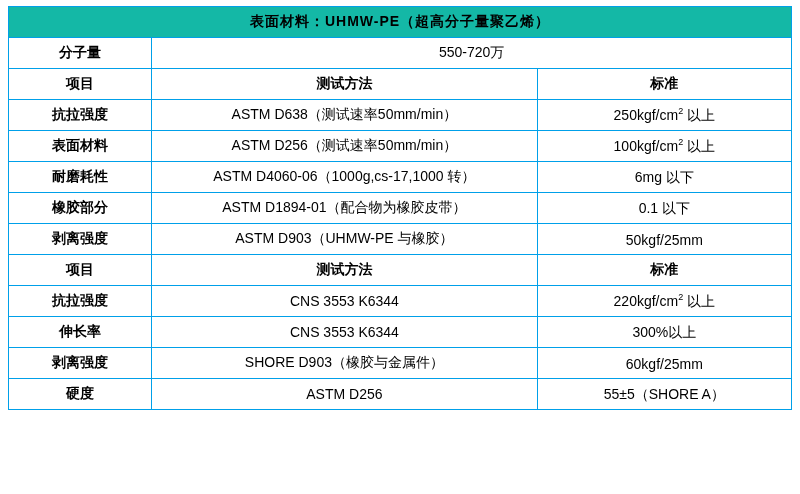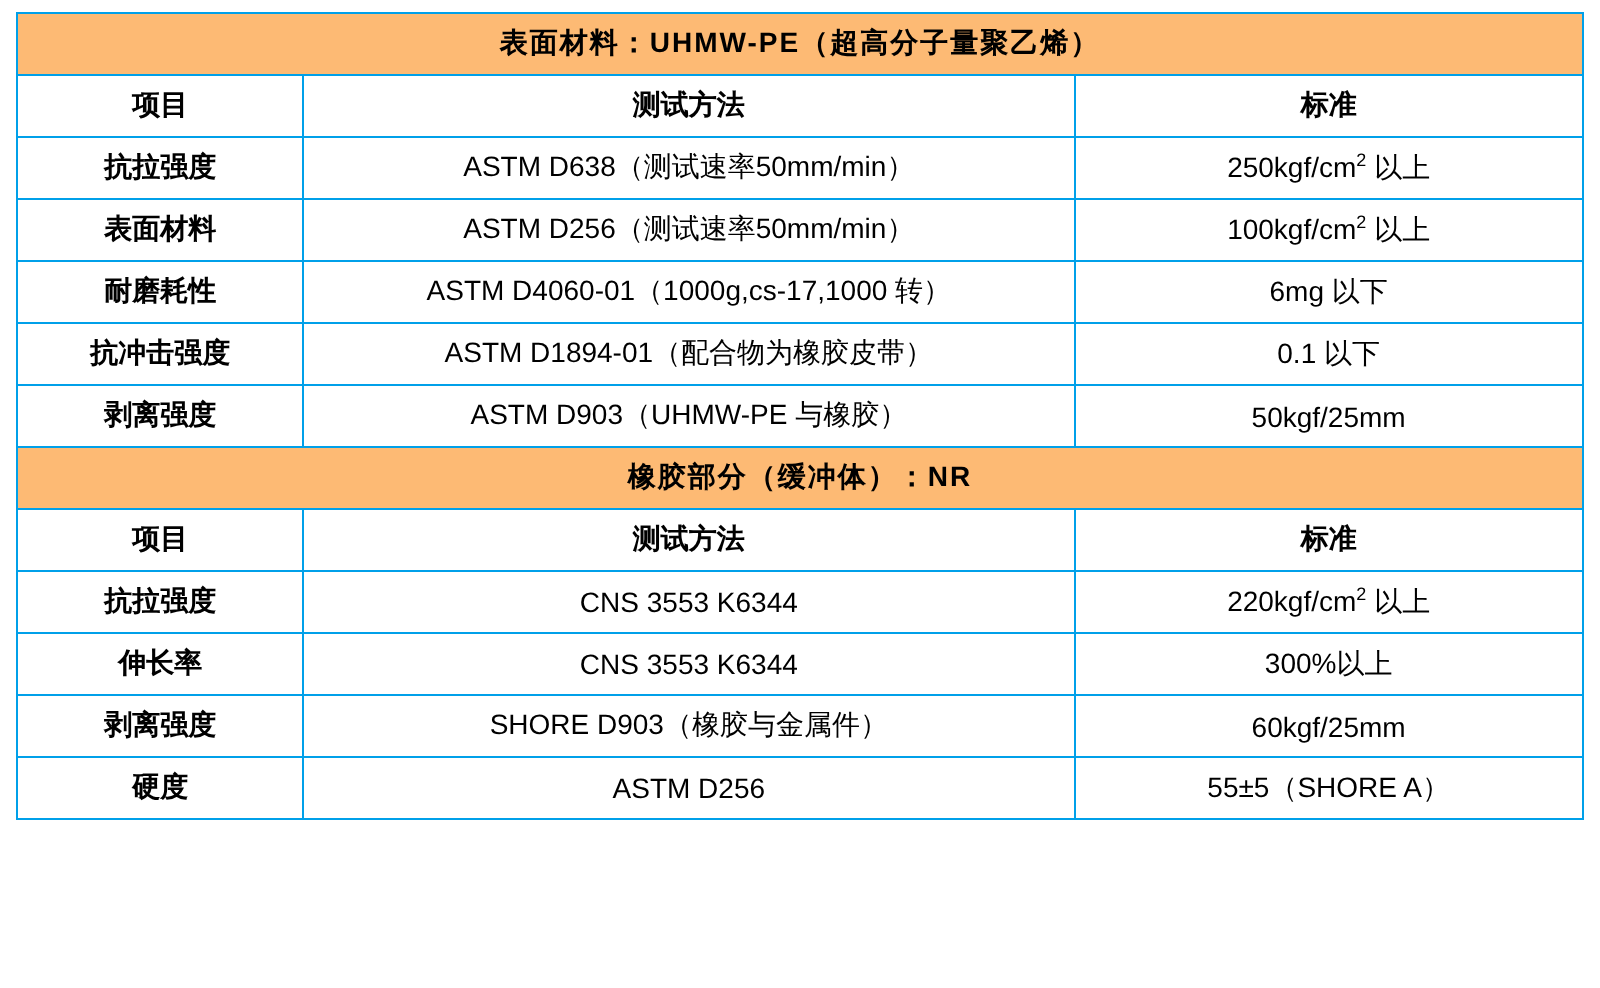--- a/index.html
+++ b/index.html
@@ -28,21 +28,21 @@
     border: 1px solid #00a0e9;
     text-align: center;
     vertical-align: middle;
     color: #000000;
     font-size: 14px;
     height: 30px;
     padding: 0 2px;
     white-space: nowrap;
   }
   td.header {
-    background: #fdba74;
+    background: #14b8a6;
     color: #ffffff;
     font-size: 15px;
     font-weight: bold;
     letter-spacing: 1px;
     height: 29px;
     border: 1px solid #27a5e0;
   }
   td.label {
     font-weight: bold;
     font-size: 14px;
@@ -72,53 +72,54 @@
       <col class="col-a">
       <col class="col-b">
       <col class="col-c">
     </colgroup>
     <tbody>
 
       <tr>
         <td class="header" colspan="3">表面材料：UHMW-PE（超高分子量聚乙烯）</td>
       </tr>
       <tr>
+        <td class="label">分子量</td>
+        <td class="value" colspan="2">550-720万</td>
+      </tr>
+      <tr>
         <td class="colhead">项目</td>
         <td class="colhead">测试方法</td>
         <td class="colhead">标准</td>
       </tr>
       <tr>
         <td class="label">抗拉强度</td>
         <td class="value">ASTM D638（测试速率50mm/min）</td>
         <td class="value"><span>250kgf/cm</span><span class="sup">2</span><span> 以上</span></td>
       </tr>
       <tr>
         <td class="label">表面材料</td>
         <td class="value">ASTM D256（测试速率50mm/min）</td>
         <td class="value"><span>100kgf/cm</span><span class="sup">2</span><span> 以上</span></td>
       </tr>
       <tr>
         <td class="label">耐磨耗性</td>
-        <td class="value">ASTM D4060-01（1000g,cs-17,1000 转）</td>
+        <td class="value">ASTM D4060-06（1000g,cs-17,1000 转）</td>
         <td class="value"><span>6mg 以下</span><span class="sup"></span><span></span></td>
       </tr>
       <tr>
-        <td class="label">抗冲击强度</td>
+        <td class="label">橡胶部分</td>
         <td class="value">ASTM D1894-01（配合物为橡胶皮带）</td>
         <td class="value"><span>0.1 以下</span><span class="sup"></span><span></span></td>
       </tr>
       <tr>
         <td class="label">剥离强度</td>
         <td class="value">ASTM D903（UHMW-PE 与橡胶）</td>
         <td class="value"><span>50kgf/25mm</span><span class="sup"></span><span></span></td>
       </tr>
 
-      <tr>
-        <td class="header" colspan="3">橡胶部分（缓冲体）：NR</td>
-      </tr>
       <tr>
         <td class="colhead">项目</td>
         <td class="colhead">测试方法</td>
         <td class="colhead">标准</td>
       </tr>
       <tr>
         <td class="label">抗拉强度</td>
         <td class="value">CNS 3553 K6344</td>
         <td class="value"><span>220kgf/cm</span><span class="sup">2</span><span> 以上</span></td>
       </tr>

